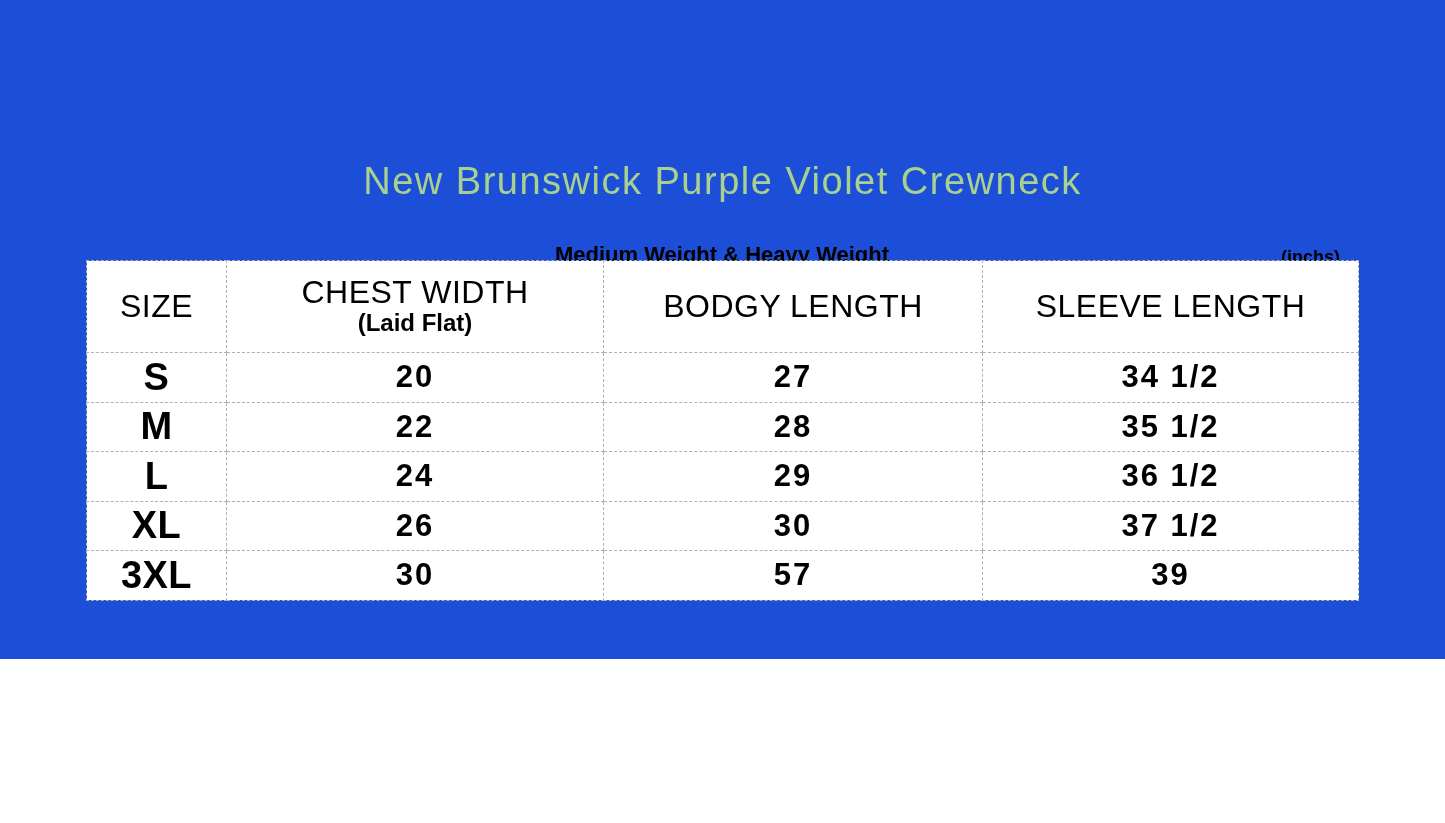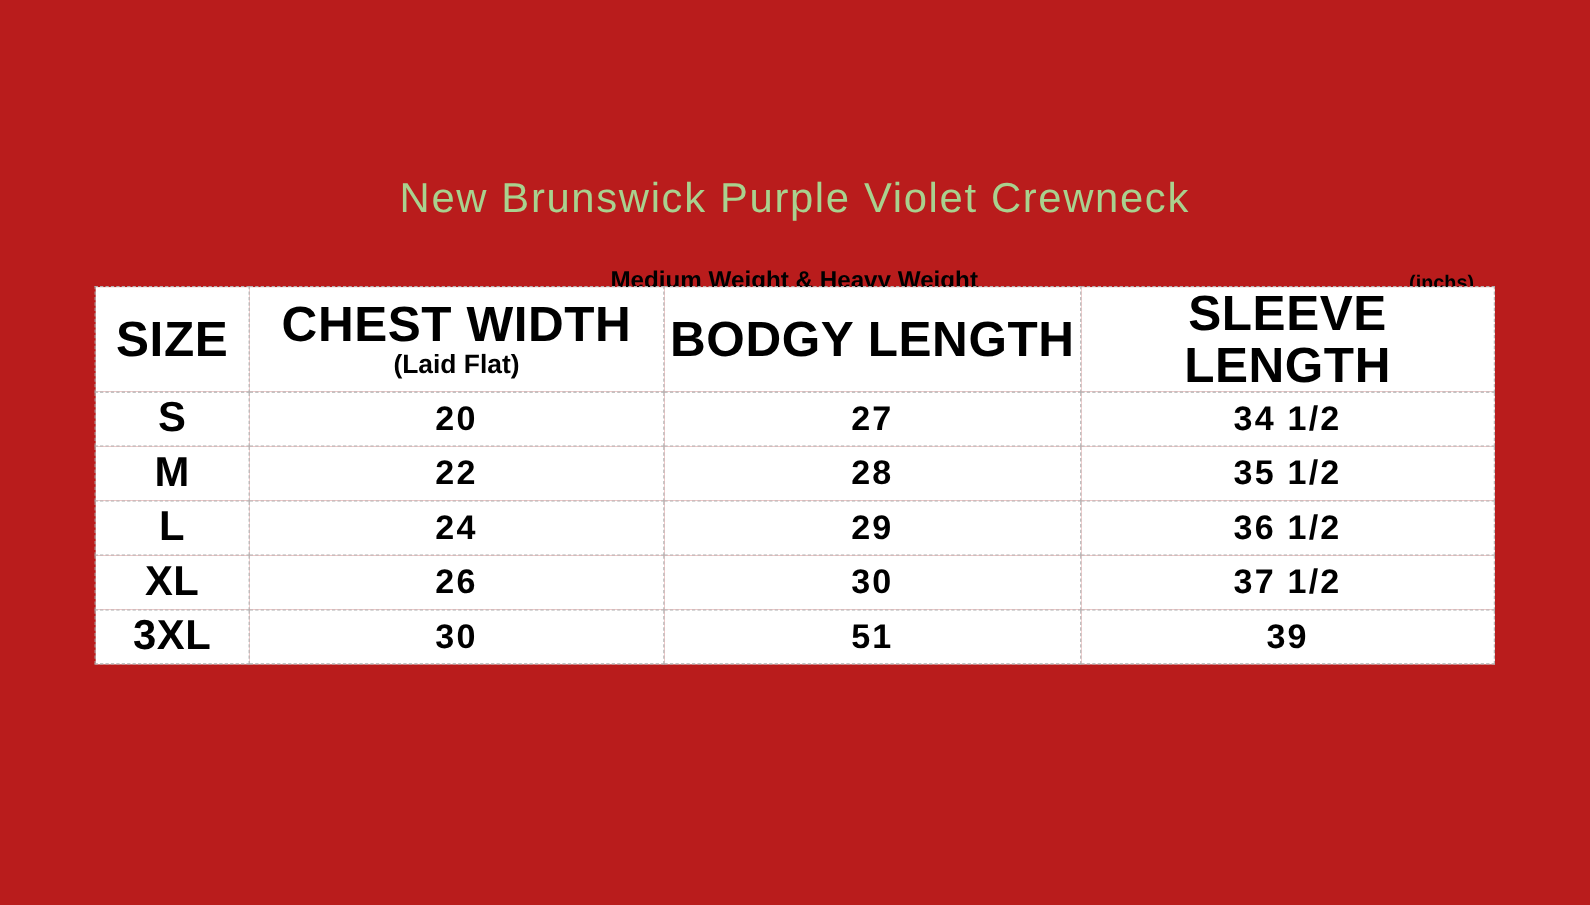--- a/index.html
+++ b/index.html
@@ -4,22 +4,22 @@
 <style>
   html, body {
     margin: 0;
     padding: 0;
     background: #ffffff;
     font-family: "Liberation Sans", sans-serif;
   }
   .page {
     position: relative;
     width: 1445px;
-    height: 823px;
-    background: #b91c1c;
+    height: 659px;
+    background: #1d4ed8;
     overflow: hidden;
   }
   .title {
     position: absolute;
     top: 160px;
     left: 0;
     width: 100%;
     text-align: center;
     font-size: 38px;
     font-weight: 400;
@@ -71,22 +71,22 @@
     color: #000000;
     background: #ffffff;
   }
   .size-chart thead tr { height: 92px; }
   .size-chart tbody tr { height: 49.5px; }
   .col-size { width: 140px; }
   .col-chest { width: 377px; }
   .col-body { width: 379px; }
   .col-sleeve { width: 376px; }
   .th-main {
-    font-size: 45px;
-    font-weight: 700;
+    font-size: 32px;
+    font-weight: 400;
     line-height: 1.05;
     letter-spacing: 0.5px;
   }
   .th-note {
     font-size: 24px;
     font-weight: 700;
     margin-top: 0;
   }
   td.size-label {
     font-size: 38px;
@@ -156,19 +156,19 @@
       </tr>
       <tr>
         <td class="size-label">XL</td>
         <td class="value">26</td>
         <td class="value">30</td>
         <td class="value">37 1/2</td>
       </tr>
       <tr>
         <td class="size-label">3XL</td>
         <td class="value">30</td>
-        <td class="value">51</td>
+        <td class="value">57</td>
         <td class="value">39</td>
       </tr>
     </tbody>
   </table>
 
 </div>
 
 </body></html>

